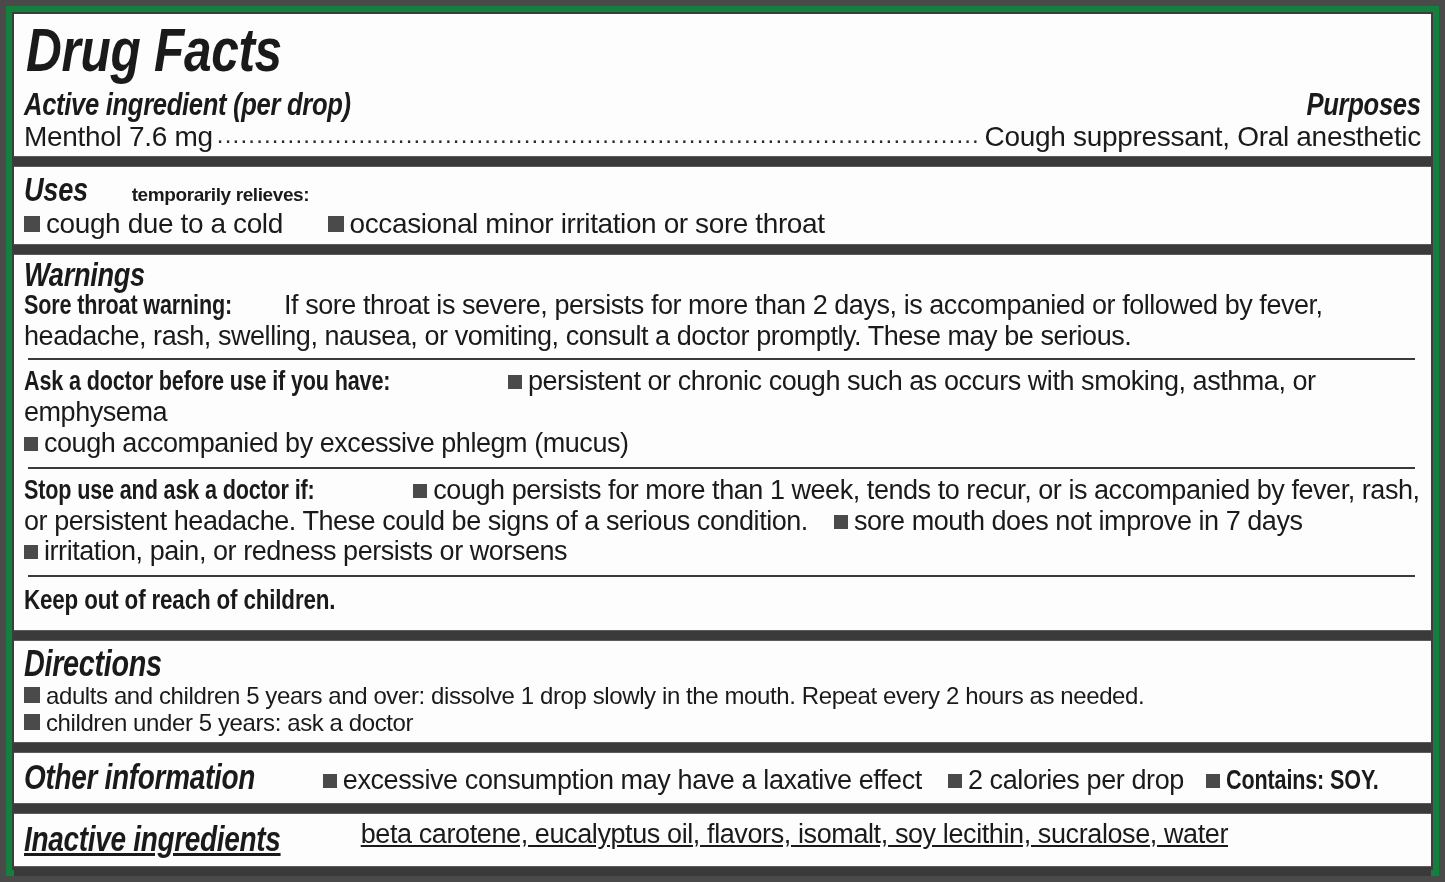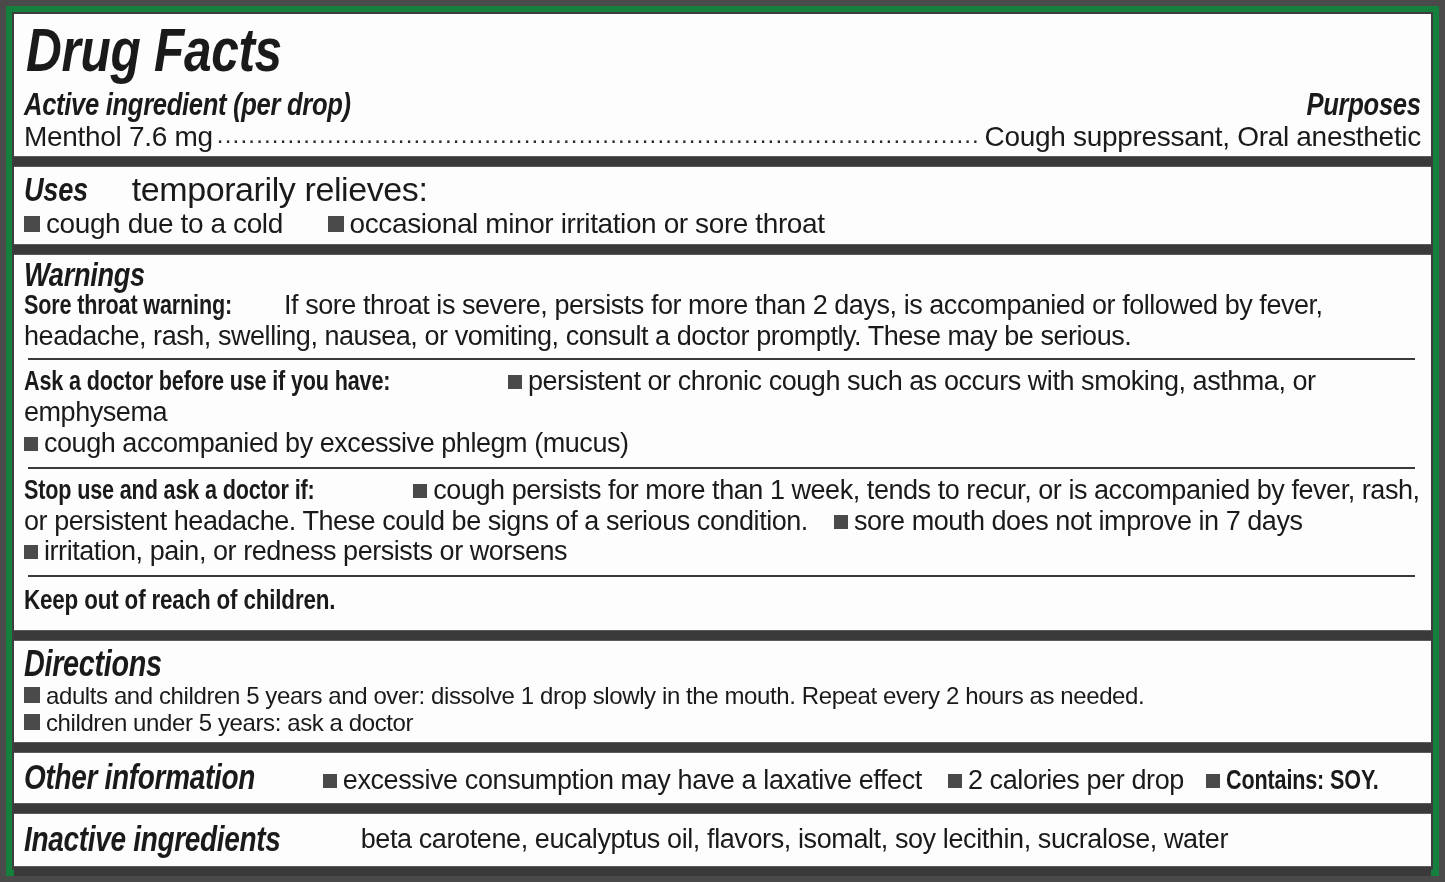--- a/index.html
+++ b/index.html
@@ -64,41 +64,41 @@
   }
   .leader{
     flex:1 1 auto;overflow:hidden;white-space:nowrap;
     margin:0 2px 0 4px;position:relative;top:-3px;
     font-size:24px;letter-spacing:1.2px;color:#2a2a2a;
   }
 
   
   .uses-top{display:flex;align-items:baseline;gap:28px;}
   .uses-top .hdr{font-size:34px;}
-  .uses-top .sub{font-size:34px;letter-spacing:-0.4px;}
+  .uses-top .sub{font-size:19px;letter-spacing:-0.4px;font-weight:bold;}
   .uses-items{font-size:28px;letter-spacing:-0.4px;margin-top:-1px;white-space:nowrap;}
   .uses-items .gap{display:inline-block;width:30px;}
 
   
   .warn-title{font-size:34px;line-height:1.05;}
   .warn-p{font-size:27px;line-height:1.14;letter-spacing:-0.45px;}
   .warn-p .bhdr{font-size:27px;}
   .w-gap{display:inline-block;width:26px;}
 
   
   .dir-title{font-size:36px;line-height:1.1;}
   .dir-line{font-size:24px;letter-spacing:-0.4px;line-height:1.16;}
 
   
   .oi-row{display:flex;align-items:baseline;white-space:nowrap;}
   .oi-row .hdr{font-size:35px;}
   .oi-row .txt{font-size:27px;letter-spacing:-0.4px;}
 
   
-  .ii-row{display:flex;align-items:center;white-space:nowrap;}
+  .ii-row{display:flex;align-items:flex-start;white-space:nowrap;text-decoration:underline;}
   .ii-row .hdr{font-size:35px;}
   .ii-row .txt{font-size:27px;letter-spacing:-0.4px;}
 
   
   .bul{
     display:inline-block;width:16px;height:16px;background:#4a4a4a;
     margin-right:6px;position:relative;top:-1px;vertical-align:baseline;
   }
   .bul.sm{width:14px;height:14px;}
 

